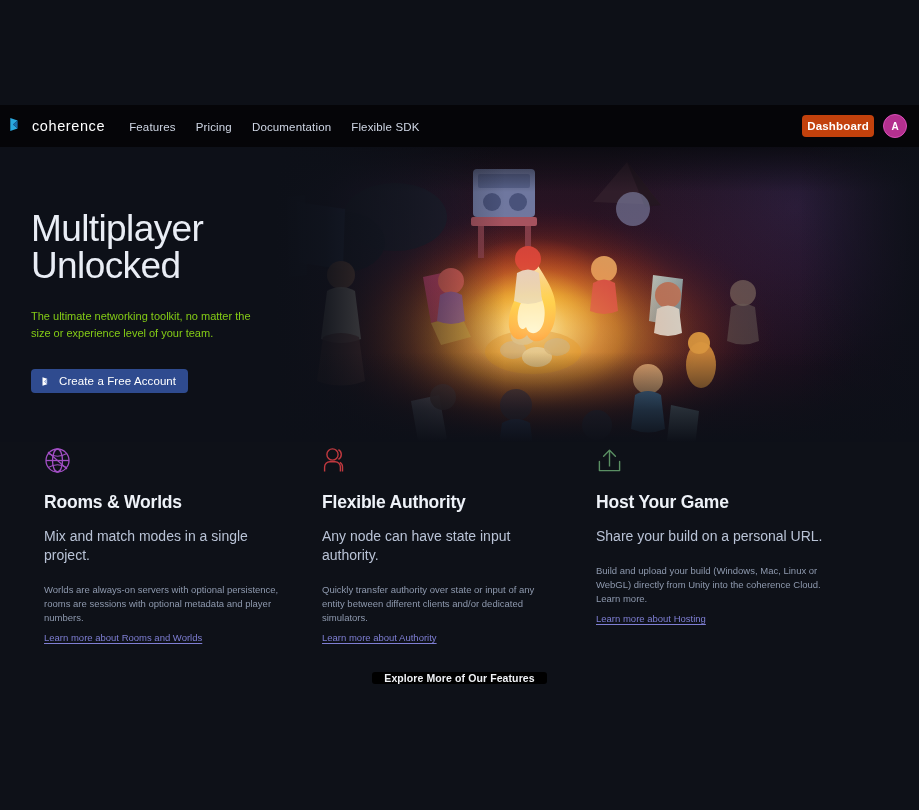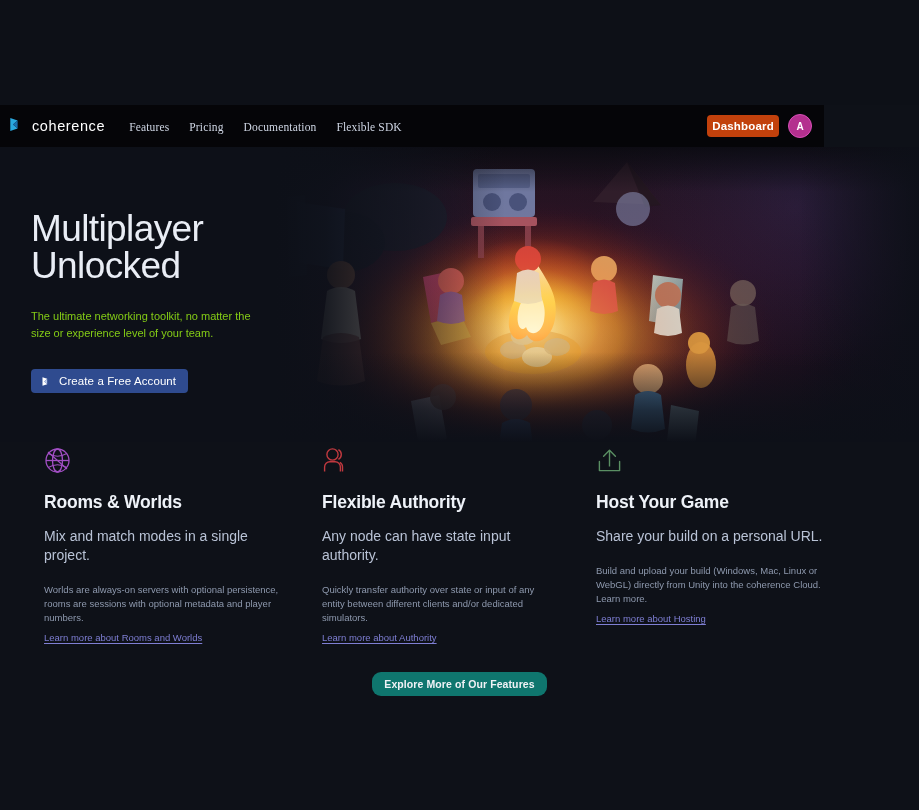--- a/index.html
+++ b/index.html
@@ -24,21 +24,21 @@
     position: absolute;
     top: 0; left: 0;
     width: 919px; height: 105px;
     background: #0d1017;
   }
 
   
   .navbar {
     position: absolute;
     top: 105px; left: 0;
-    width: 824px; height: 42px;
+    width: 919px; height: 42px;
     background: #050508;
     display: flex;
     align-items: center;
     padding: 0 12px 0 8px;
   }
 
   .brand {
     display: flex;
     align-items: center;
     gap: 7px;
@@ -57,21 +57,20 @@
     align-items: center;
     gap: 20px;
     list-style: none;
   }
   .nav-link {
     color: #cfd6e4;
     font-size: 11.5px;
     letter-spacing: 0.15px;
     text-decoration: none;
     white-space: nowrap;
-    font-family: Liberation Serif, serif;
   }
 
   .nav-right {
     margin-left: auto;
     display: flex;
     align-items: center;
     gap: 9px;
   }
   .dashboard-btn {
     background: #c2410c;
@@ -238,25 +237,25 @@
 
   
   .explore-wrap {
     position: absolute;
     top: 672px; left: 0;
     width: 919px;
     display: flex;
     justify-content: center;
   }
   .explore-btn {
-    background: #0f766e;
+    background: #000000;
     color: #f0f2f6;
     border: none;
-    border-radius: 9px;
-    padding: 6px 12px;
+    border-radius: 3px;
+    padding: 0 12px;
     font-size: 10.5px;
     font-weight: 700;
     letter-spacing: 0.1px;
     cursor: pointer;
   }
 </style>
 </head>
 <body>
 
 <div id="page">

